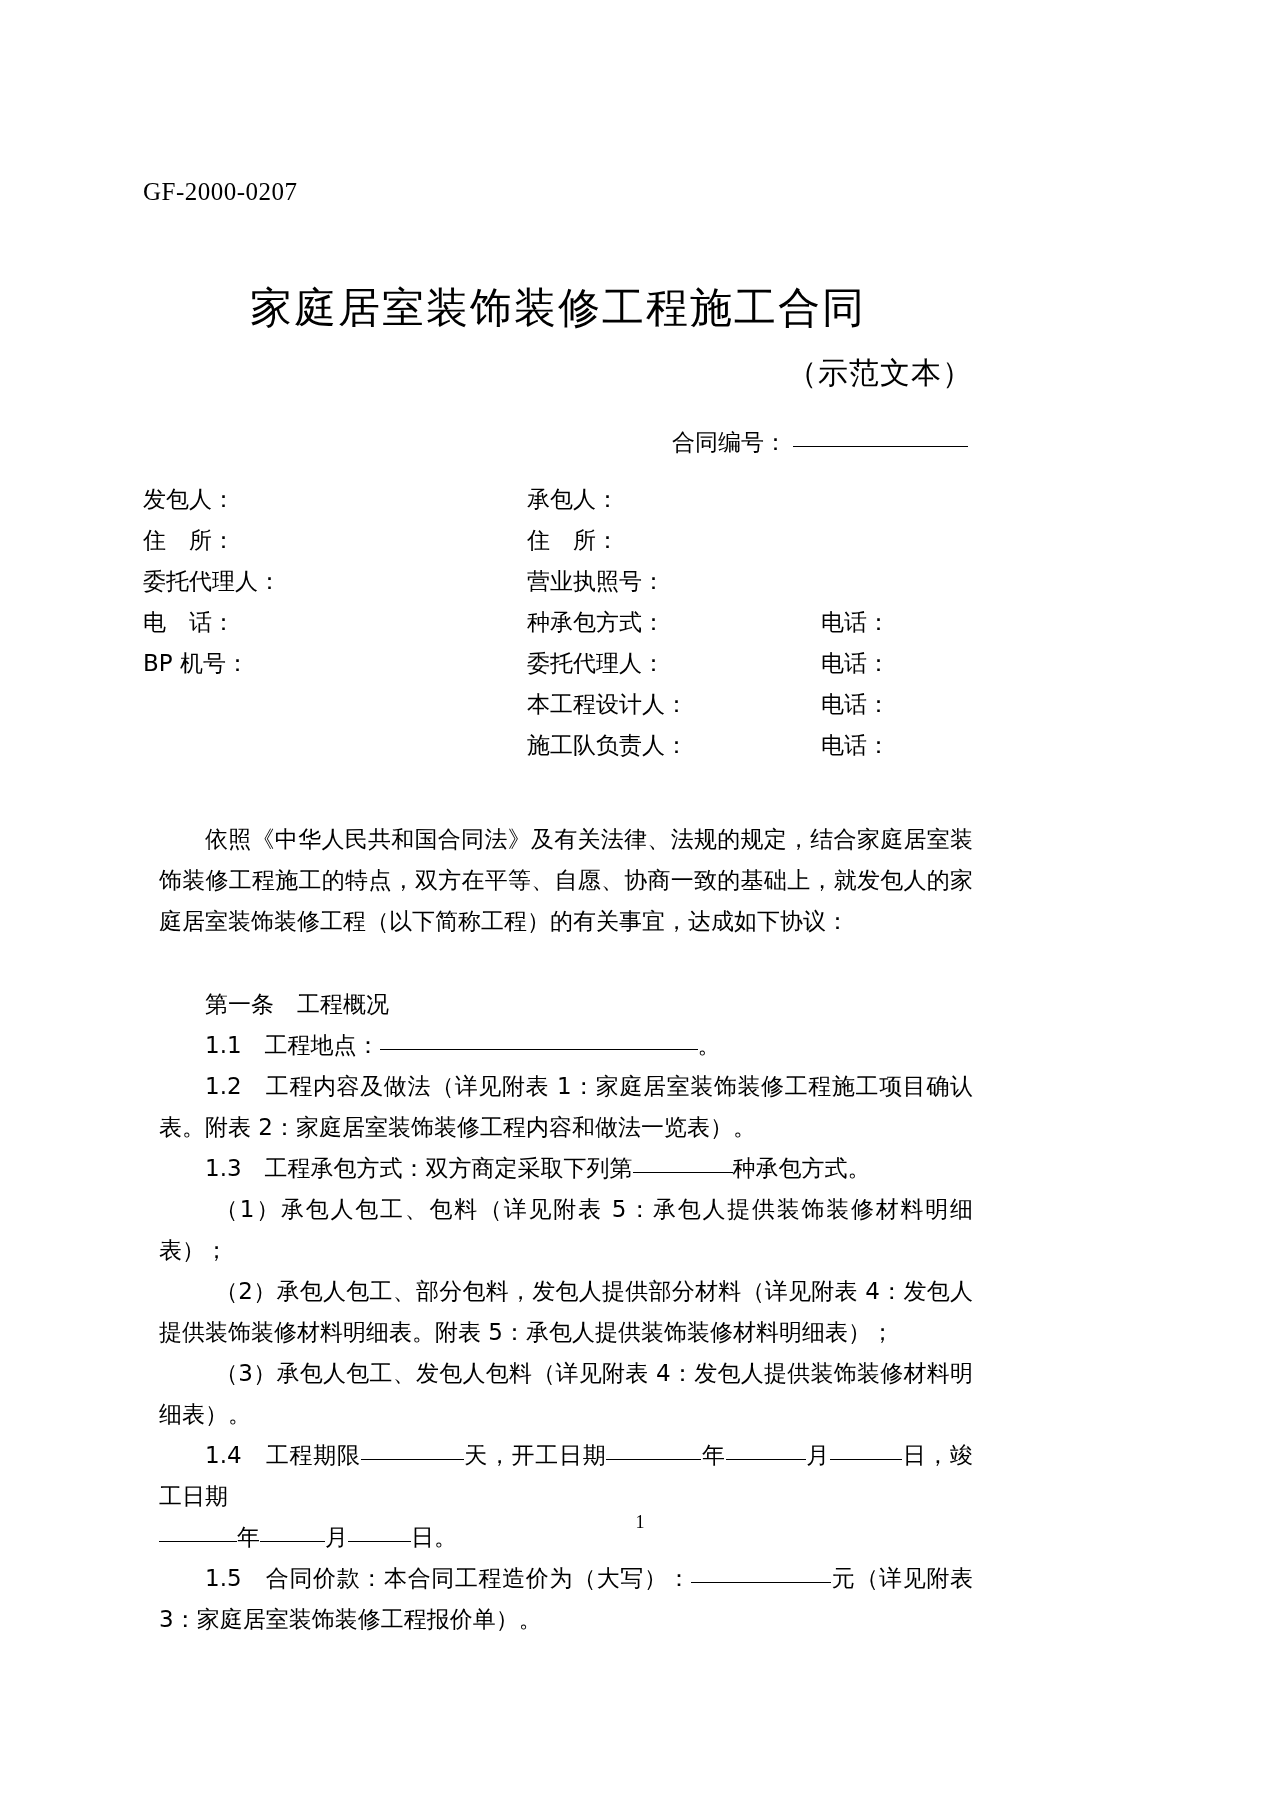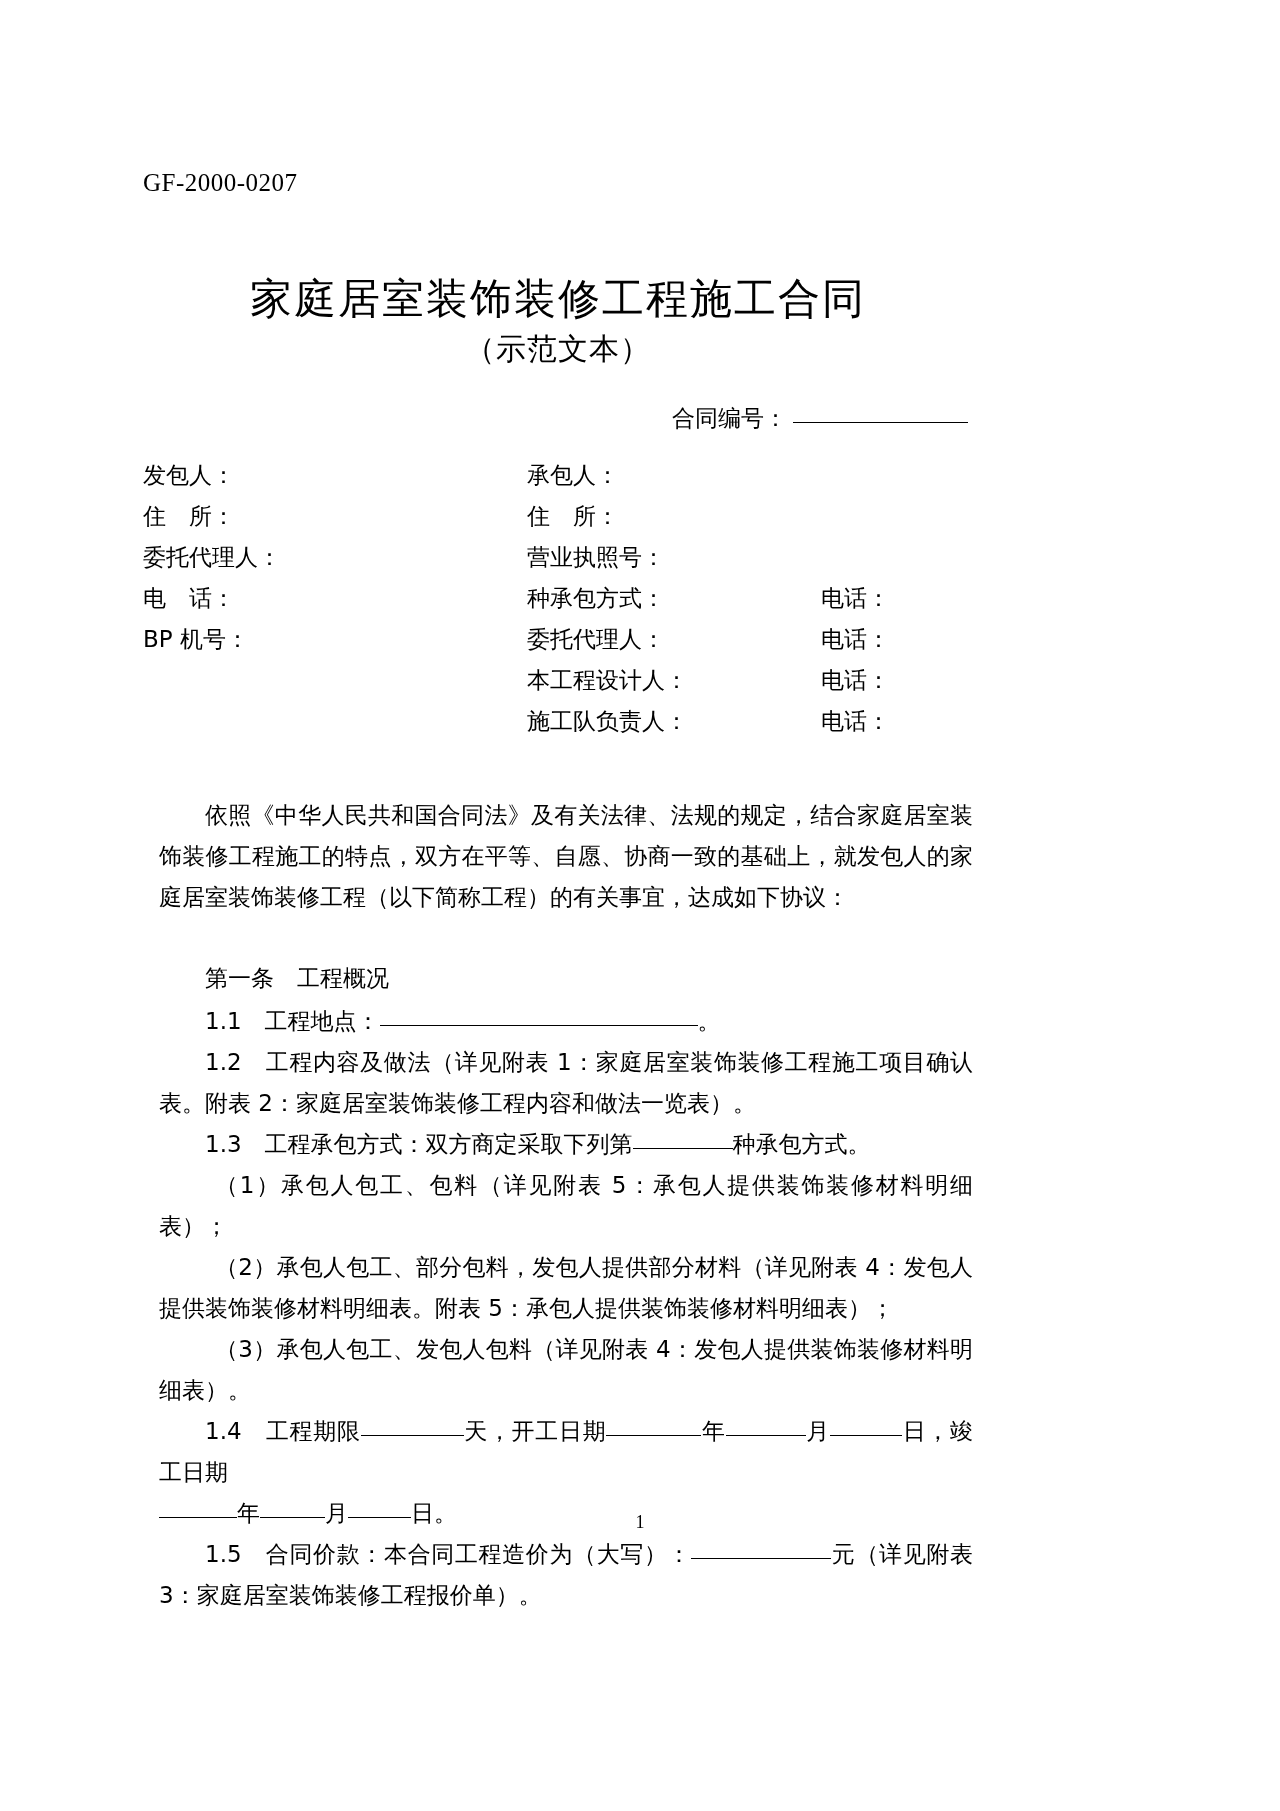--- a/index.html
+++ b/index.html
@@ -18,21 +18,21 @@
     height: 1811px;
     margin: 0 auto;
     background: #ffffff;
     box-sizing: border-box;
     padding: 0;
     overflow: hidden;
   }
   .content {
     position: absolute;
     left: 143px;
-    top: 0;
+    top: 9px;
     width: 830px;
   }
 
   
   .doc-code {
     font-family: "Liberation Serif", "DejaVu Serif", serif;
     font-size: 25px;
     letter-spacing: 0.5px;
     margin-top: 168px;
     line-height: 1.2;
@@ -48,22 +48,23 @@
     font-family: Liberation Mono, monospace;
     font-size: 42px;
     font-weight: 500;
     letter-spacing: 2px;
     line-height: 1.25;
   }
   .doc-subtitle {
     font-size: 30px;
     font-weight: 400;
     letter-spacing: 1px;
-    margin-top: 1px;
+    margin-top: 16px;
     line-height: 1.25;
+    text-align: right;
   }
 
   
   .contract-no-row {
     margin-top: 36px;
     display: flex;
     justify-content: flex-end;
     align-items: baseline;
     padding-right: 5px;
   }
@@ -121,21 +122,20 @@
     text-indent: 46px;
   }
   .section-gap { height: 42px; }
 
   .clause-head {
     font-size: 23px;
     line-height: 41px;
     text-indent: 46px;
     margin: 0;
     white-space: pre;
-    font-family: Liberation Mono, monospace;
   }
   p.item {
     font-size: 23px;
     line-height: 41px;
     margin: 0;
     text-indent: 46px;
     text-align: justify;
     text-justify: inter-ideograph;
   }
   p.item.sub { text-indent: 56px; }

